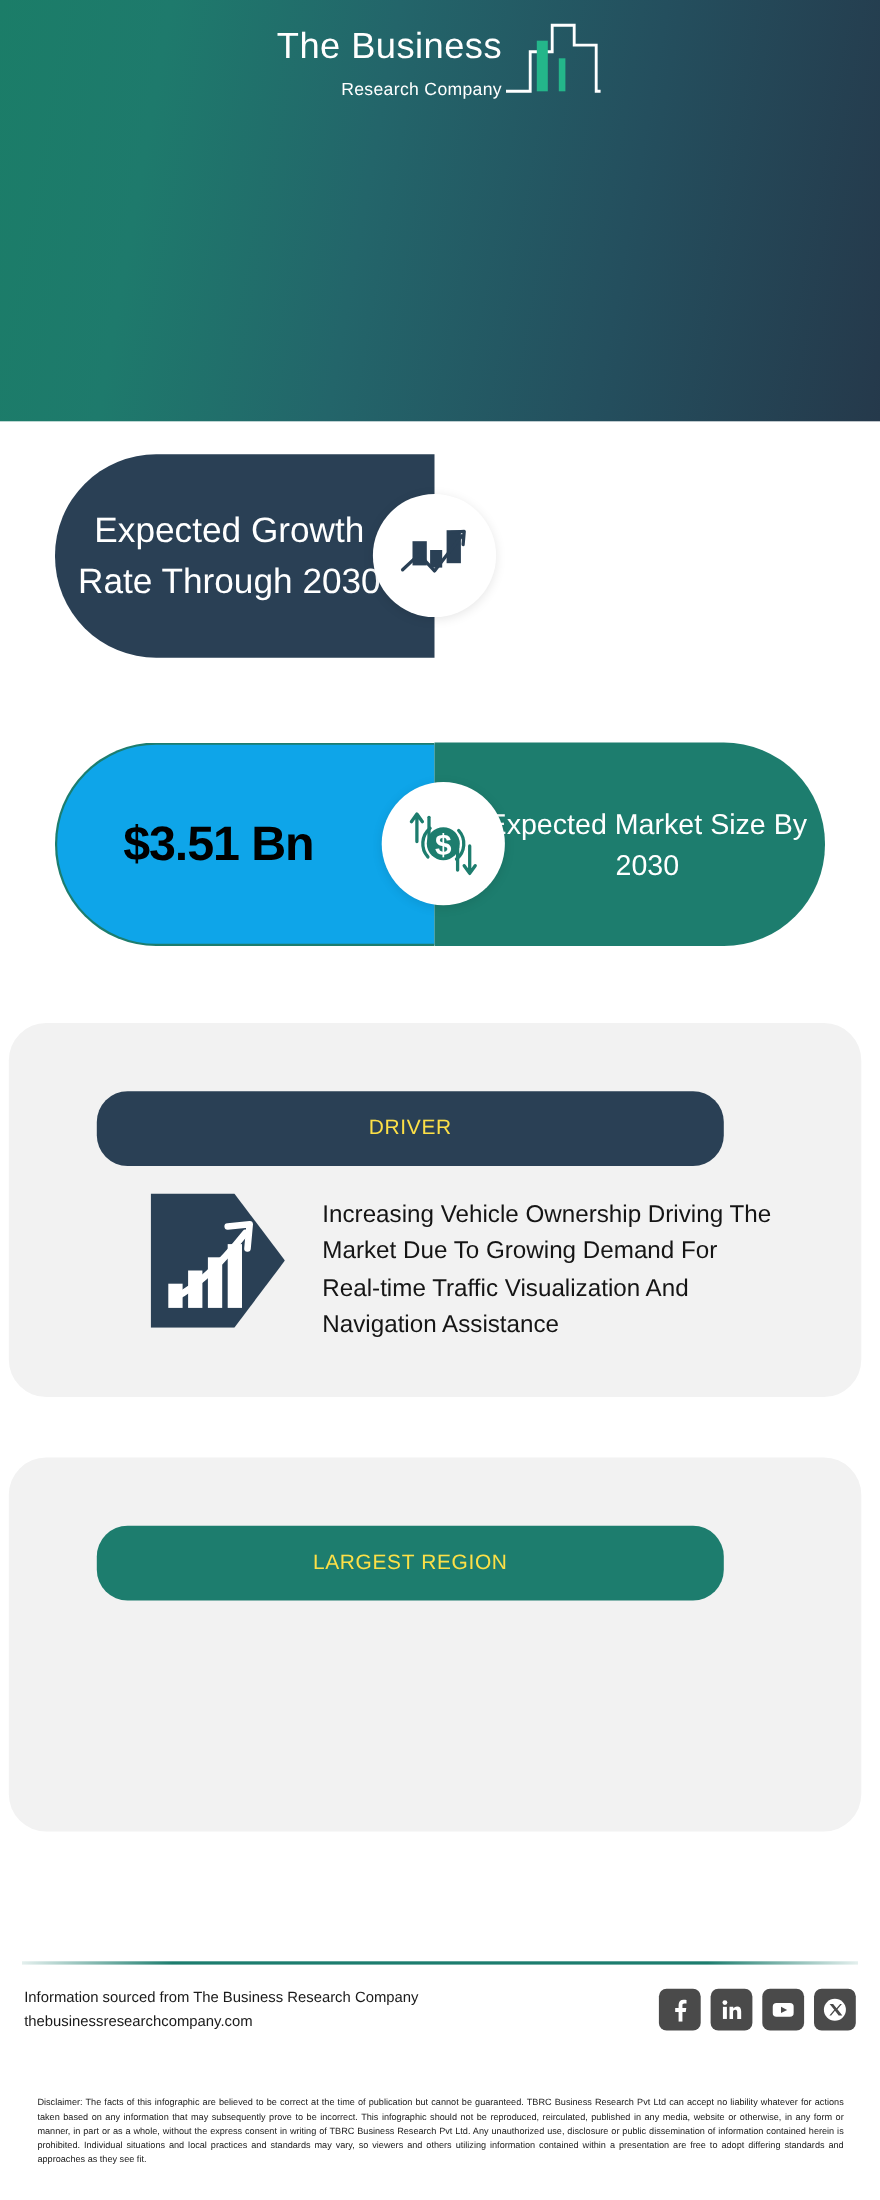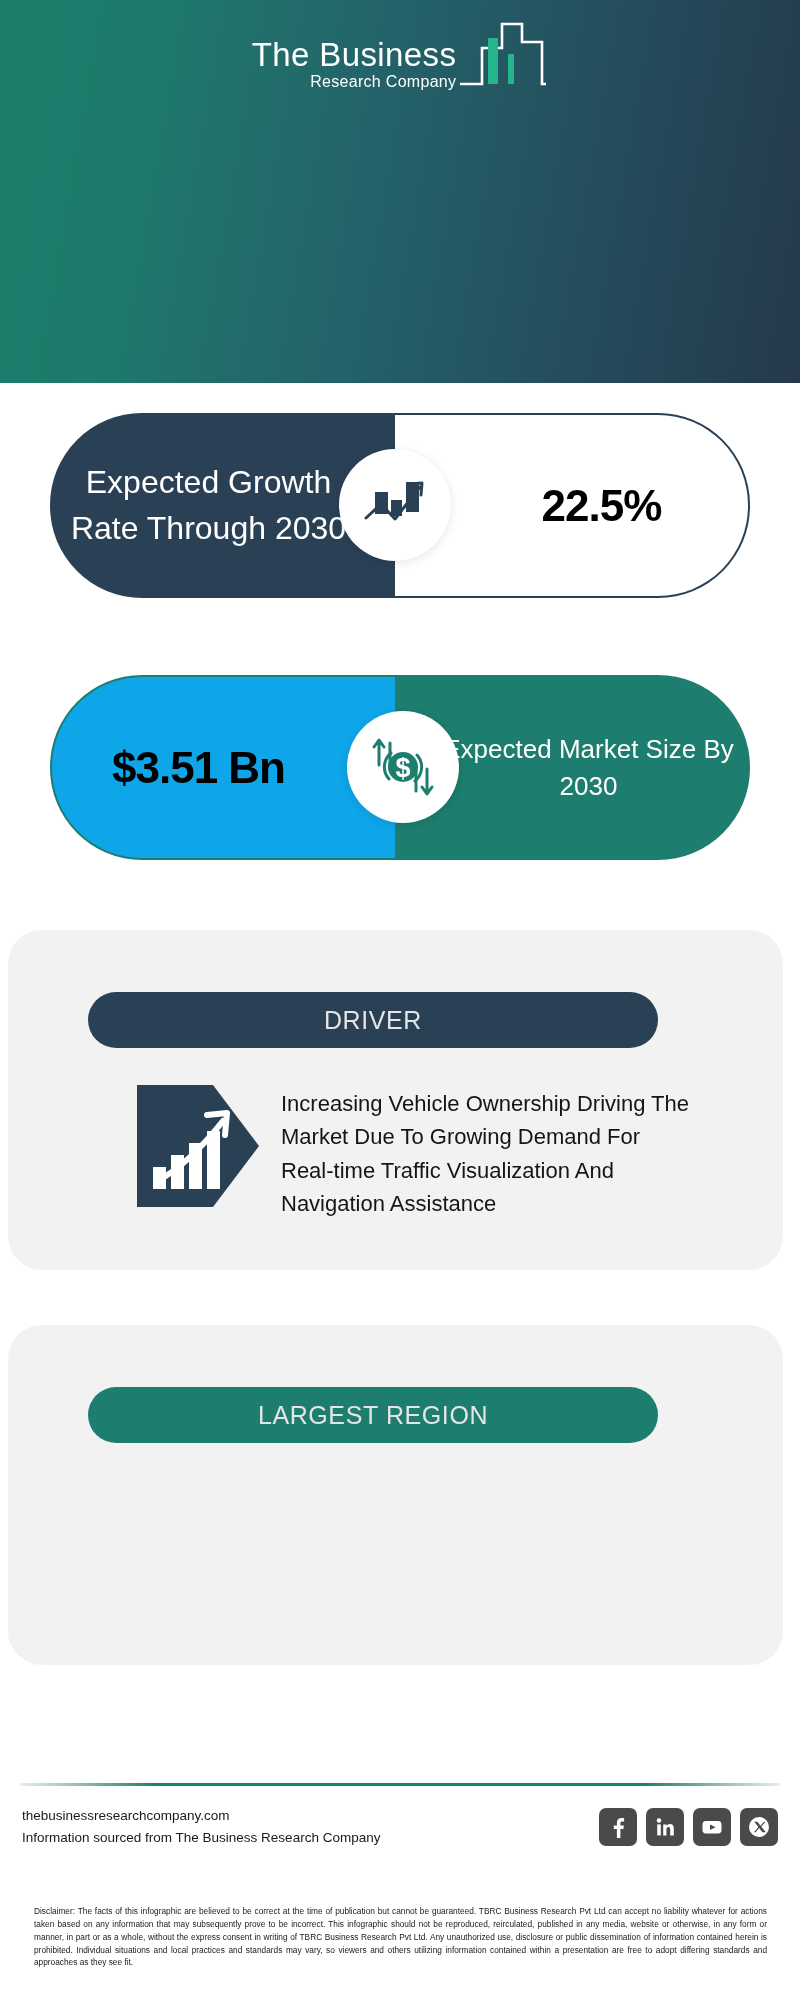--- a/index.html
+++ b/index.html
@@ -40,21 +40,21 @@
   }
   .logo-line1 {
     font-size: 33px;
     font-weight: 300;
     letter-spacing: 0.4px;
   }
   .logo-line2 {
     font-size: 16px;
     font-weight: 300;
     letter-spacing: 0.3px;
-    margin-top: 3px;
+    margin-top: 16px;
   }
   .logo-mark { margin-left: 2px; margin-bottom: 2px; }
 
   .header-title {
     color: #ffffff;
     font-size: 37px;
     font-weight: 400;
     line-height: 1.28;
     text-align: center;
     width: 640px;
@@ -172,39 +172,39 @@
     border-radius: 34px;
   }
   .panel-driver { top: 930px; height: 340px; }
   .panel-region { top: 1325px; height: 340px; }
 
   .pill {
     position: absolute;
     left: 80px;
     top: 62px;
     width: 570px;
-    height: 56px;
+    height: 68px;
     border-radius: 28px;
     display: flex;
     align-items: center;
     justify-content: center;
-    color: #e5e5e5;
-    font-size: 25px;
+    color: #fde047;
+    font-size: 19px;
     letter-spacing: 0.6px;
   }
   .pill-driver { background: #2a4055; }
   .pill-region { background: #1d7d6e; width: 570px; }
 
   .panel-body {
     position: absolute;
     left: 88px;
     top: 155px;
     display: flex;
     align-items: flex-start;
-    gap: 22px;
+    gap: 34px;
     padding-left: 41px;
   }
   .pent {
     width: 122px; height: 122px;
     flex: none;
     position: relative;
   }
   .panel-text {
     font-size: 22px;
     line-height: 1.52;
@@ -276,23 +276,20 @@
         <rect x="30" y="18" width="10" height="46" fill="#24b68a"></rect>
         <rect x="50" y="34" width="6" height="30" fill="#24b68a"></rect>
       </svg>
     </span>
   </div>
 
 </div>
 
 <div class="stat1">
   <div class="stat1-left">Expected Growth Rate Through 2030</div>
-  <div class="stat1-right">
-    <span class="stat1-value">22.5%</span>
-  </div>
   <div class="icon-bubble bubble1">
     <svg width="66" height="58" viewBox="0 0 66 58">
       <rect x="13" y="16" width="13" height="22" fill="#2a4055"></rect>
       <rect x="29" y="24" width="11" height="16" fill="#2a4055"></rect>
       <rect x="44" y="6" width="13" height="30" fill="#2a4055"></rect>
       <path d="M4 42 L19 28 L33 43 L47 25 L58 11" fill="none" stroke="#2a4055" stroke-width="3" stroke-linejoin="round" stroke-linecap="round"></path>
       <path d="M48 8 L60 7 L59 19" fill="none" stroke="#2a4055" stroke-width="3" stroke-linejoin="round" stroke-linecap="round"></path>
     </svg>
   </div>
 </div>
@@ -335,22 +332,22 @@
 </div>
 
 <div class="panel panel-region">
   <div class="pill pill-region">LARGEST REGION</div>
 </div>
 
 <div class="divider"></div>
 
 <div class="footer">
   <div class="footer-src">
+    <div>Information sourced from The Business Research Company</div>
     <div>thebusinessresearchcompany.com</div>
-    <div>Information sourced from The Business Research Company</div>
   </div>
   <div class="socials">
     <a class="social">
       <svg width="22" height="22" viewBox="0 0 22 22">
         <path d="M13.4 22v-9h3l.5-3.6h-3.5V7.1c0-1 .3-1.7 1.8-1.7h1.9V2.2C16.8 2.1 15.7 2 14.4 2c-2.7 0-4.5 1.6-4.5 4.7v2.7H6.8V13h3.1v9z" fill="#ffffff"></path>
       </svg>
     </a>
     <a class="social">
       <svg width="22" height="22" viewBox="0 0 22 22">
         <rect x="3.2" y="8.4" width="3.6" height="11" fill="#ffffff"></rect>

